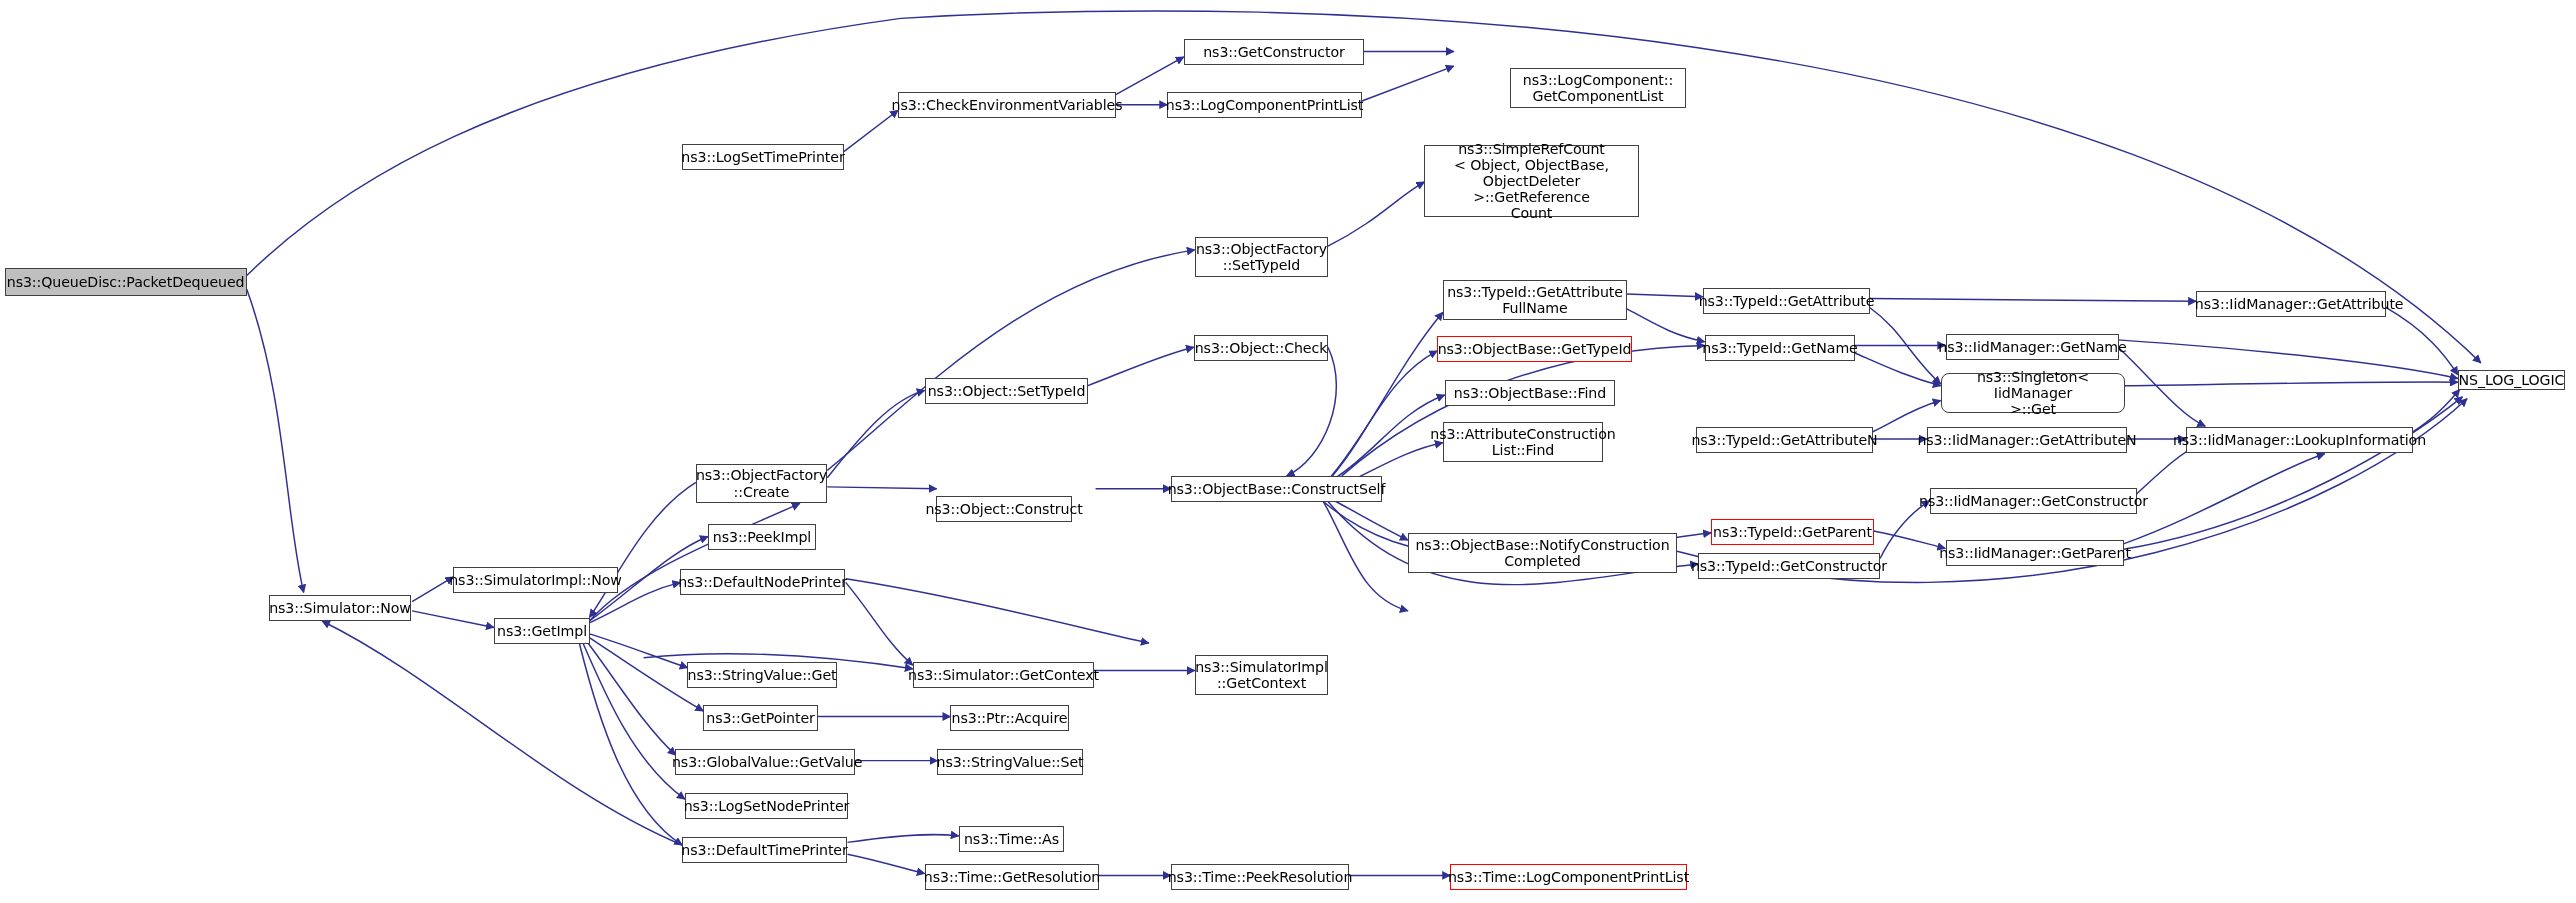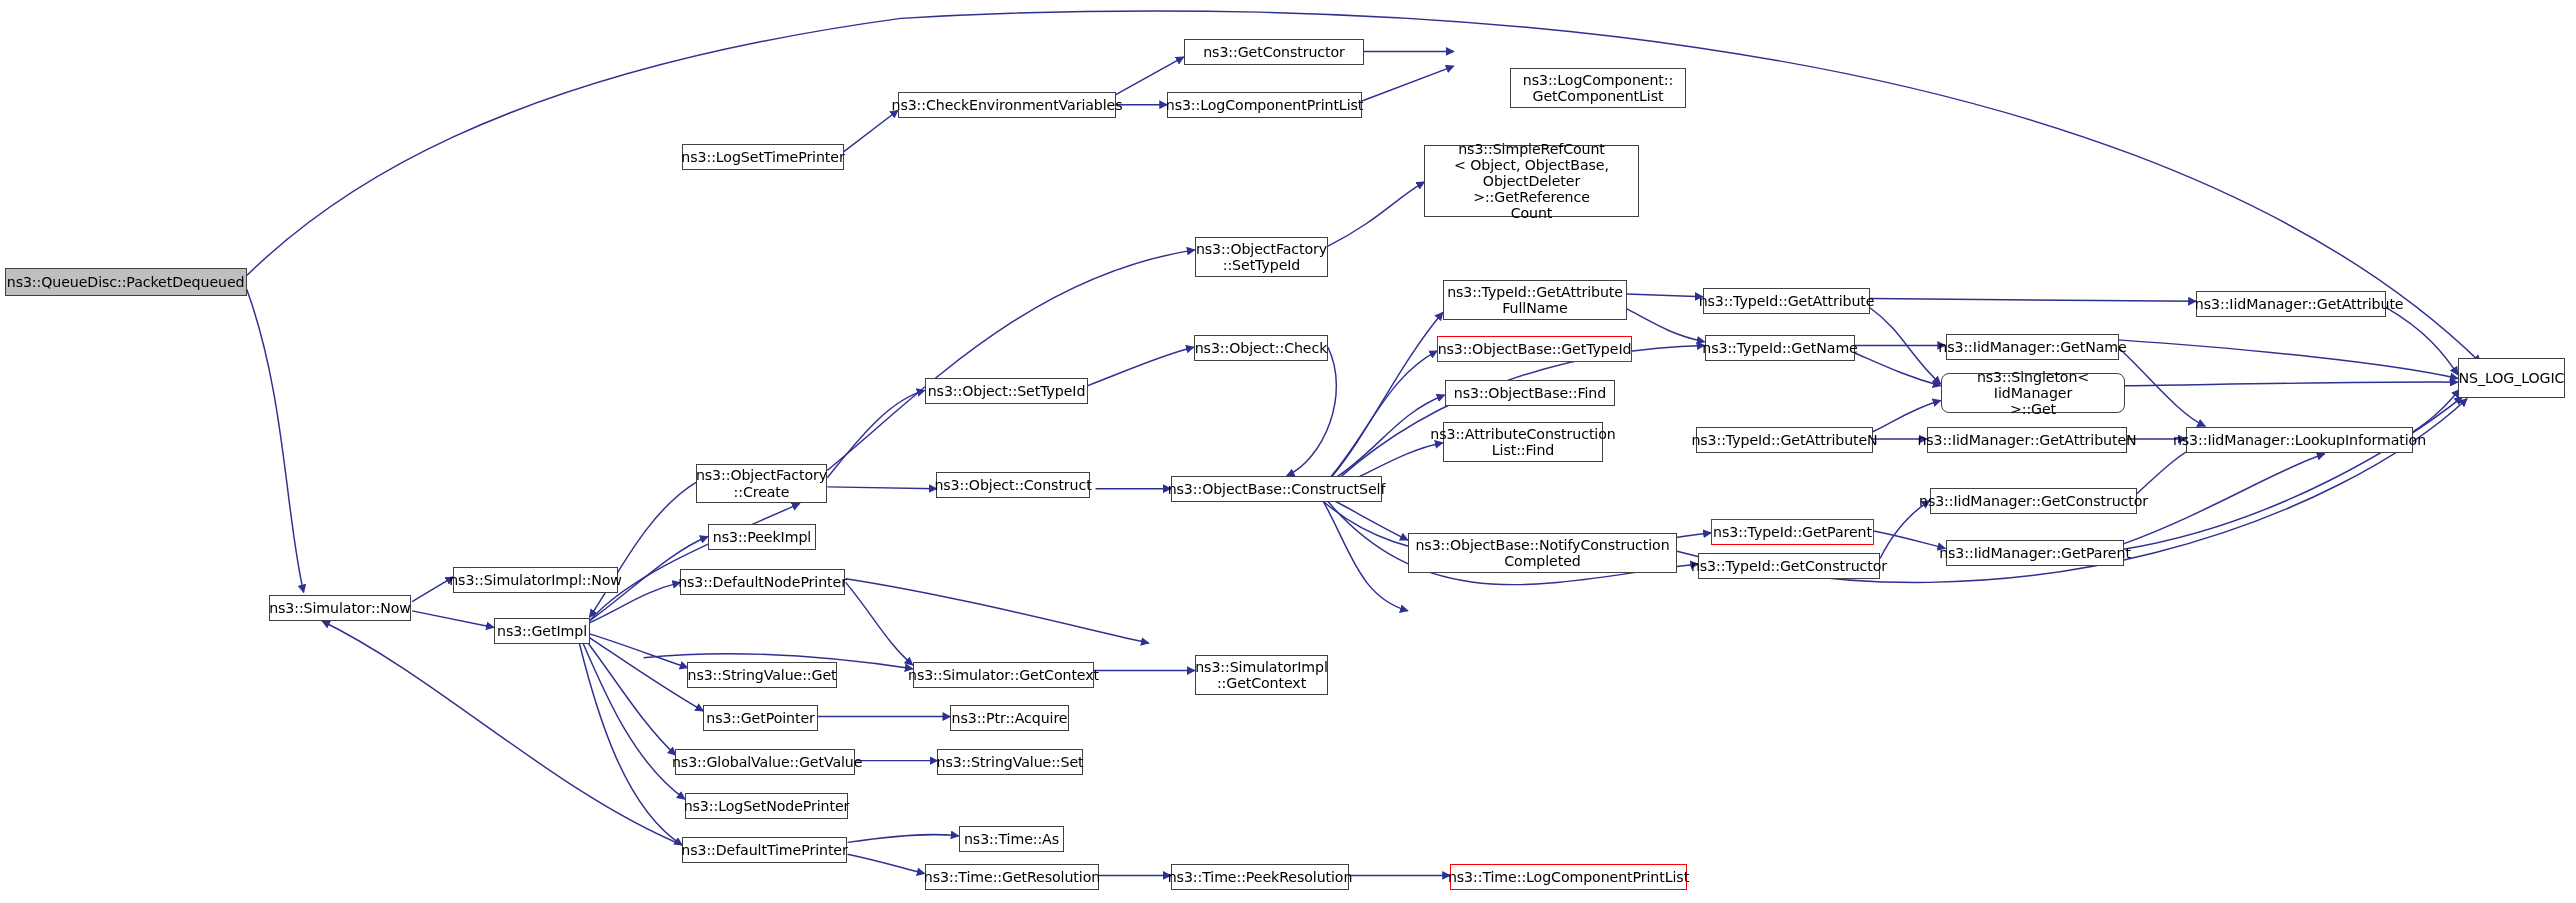--- a/index.html
+++ b/index.html
@@ -153,29 +153,29 @@
       <div class="node" style="left: 1703px; top: 288px; width: 167px; height: 26px;">ns3::TypeId::GetAttribute</div>
       <div class="node" style="left: 2196px; top: 291px; width: 190px; height: 26px; padding-left: 20px;">ns3::IidManager::GetAttribute</div>
       <div class="node highlight" style="left: 1437px; top: 336px; width: 195px; height: 26px;">ns3::ObjectBase::GetTypeId</div>
       <div class="node" style="left: 1705px; top: 335px; width: 150px; height: 26px;">ns3::TypeId::GetName</div>
       <div class="node" style="left: 1946px; top: 334px; width: 173px; height: 26px;">ns3::IidManager::GetName</div>
       <div class="node" style="left: 1194px; top: 335px; width: 134px; height: 26px;">ns3::Object::Check</div>
       <div class="node" style="left: 925px; top: 378px; width: 163px; height: 26px;">ns3::Object::SetTypeId</div>
       <div class="node" style="left: 1445px; top: 380px; width: 170px; height: 26px;">ns3::ObjectBase::Find</div>
       <div class="node" style="left: 1941px; top: 373px; width: 184px; height: 40px; border-radius: 8px;">ns3::Singleton&lt; IidManager
 &gt;::Get</div>
-      <div class="node" style="left: 2458px; top: 358px; width: 107px; height: 40px;">NS_LOG_LOGIC</div>
+      <div class="node" style="left: 2458px; top: 370px; width: 107px; height: 20px;">NS_LOG_LOGIC</div>
       <div class="node" style="left: 1443px; top: 422px; width: 160px; height: 40px;">ns3::AttributeConstruction
 List::Find</div>
       <div class="node" style="left: 1696px; top: 427px; width: 177px; height: 26px;">ns3::TypeId::GetAttributeN</div>
       <div class="node" style="left: 1927px; top: 427px; width: 200px; height: 26px;">ns3::IidManager::GetAttributeN</div>
       <div class="node" style="left: 2186px; top: 427px; width: 227px; height: 26px;">ns3::IidManager::LookupInformation</div>
       <div class="node" style="left: 696px; top: 464px; width: 131px; height: 39px;">ns3::ObjectFactory
 ::Create</div>
-      <div class="node" style="left: 936px; top: 472px; width: 154px; height: 26px;">ns3::Object::Construct</div>
+      <div class="node" style="left: 936px; top: 496px; width: 136px; height: 26px;">ns3::Object::Construct</div>
       <div class="node" style="left: 1171px; top: 476px; width: 211px; height: 26px;">ns3::ObjectBase::ConstructSelf</div>
       <div class="node highlight" style="left: 1711px; top: 519px; width: 163px; height: 26px;">ns3::TypeId::GetParent</div>
       <div class="node" style="left: 1930px; top: 488px; width: 207px; height: 26px;">ns3::IidManager::GetConstructor</div>
       <div class="node" style="left: 1946px; top: 540px; width: 178px; height: 26px;">ns3::IidManager::GetParent</div>
       <div class="node" style="left: 1698px; top: 553px; width: 182px; height: 26px;">ns3::TypeId::GetConstructor</div>
       <div class="node" style="left: 708px; top: 524px; width: 108px; height: 26px;">ns3::PeekImpl</div>
       <div class="node" style="left: 1408px; top: 533px; width: 269px; height: 40px;">ns3::ObjectBase::NotifyConstruction
 Completed</div>
       <div class="node" style="left: 680px; top: 569px; width: 165px; height: 26px;">ns3::DefaultNodePrinter</div>
       <div class="node" style="left: 453px; top: 567px; width: 165px; height: 26px;">ns3::SimulatorImpl::Now</div>

